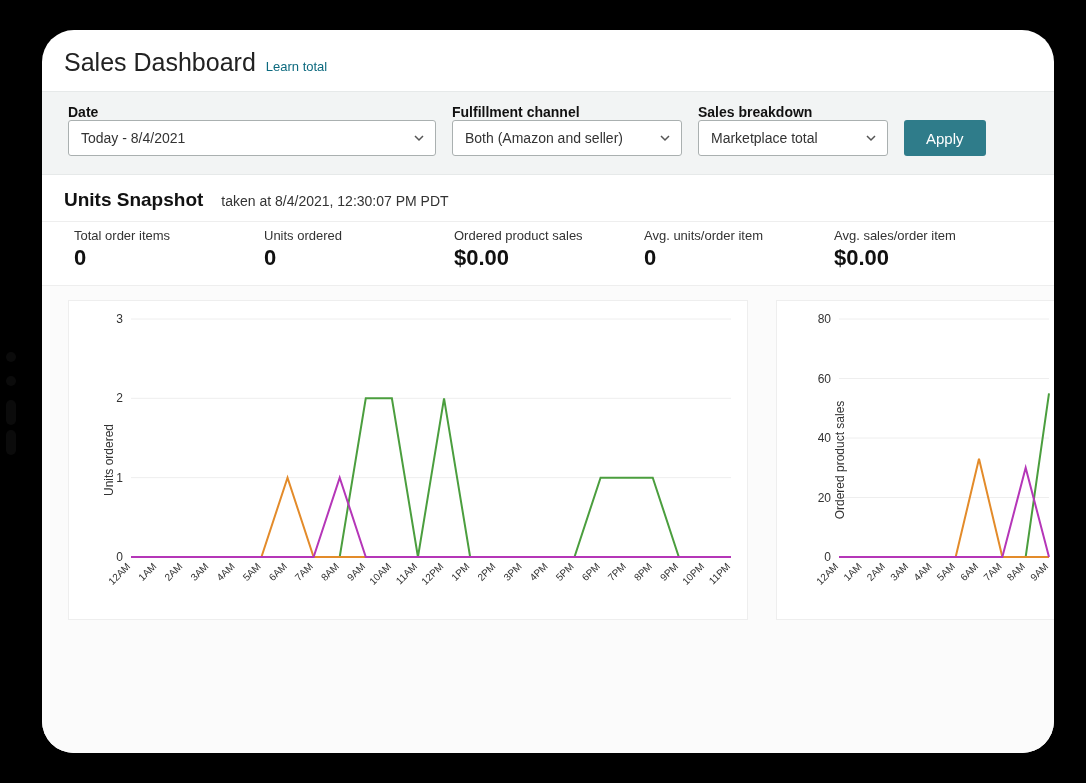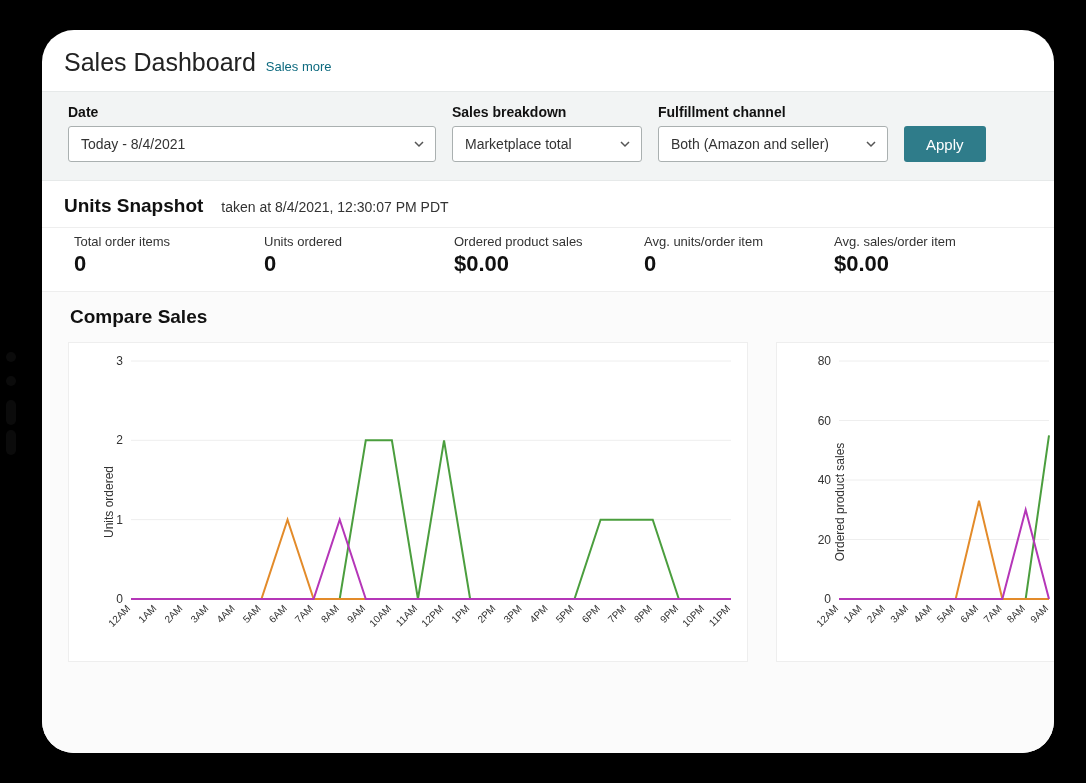--- a/index.html
+++ b/index.html
@@ -16,21 +16,21 @@
     width: 100%; height: 100%; background:#fff; border-radius: 32px; overflow: hidden; color:#111; position:relative;
   }
   .inner { padding: 18px 0 0 0; height:100%; display:flex; flex-direction:column; }
   .header-row { display:flex; align-items:baseline; gap:10px; padding: 0 22px 14px 22px; }
   .page-title { font-size: 25px; font-weight:400; color:#222; }
   .learn-more { font-size:13px; color:#0d6a7f; text-decoration:none; cursor:pointer; }
 
   .filter-bar {
     background:#f2f4f4; border-top:1px solid #e6e9e9; border-bottom:1px solid #e6e9e9; padding: 12px 26px 18px 26px; display:flex; align-items:flex-end; gap:16px;
   }
-  .filter-group { display:flex; flex-direction:column; gap:6px; }
+  .filter-group { display:flex; flex-direction:column; gap:0; }
   .filter-label { font-size:14px; font-weight:700; color:#111; }
   .select {
     background:#fff; border:1px solid #aab0b0; border-radius:3px; height:36px; display:flex; align-items:center; justify-content:space-between; padding:0 10px 0 12px; color:#333; font-size:14px; cursor:pointer; min-width:160px;
   }
   .select .chev { margin-left:12px; }
   .fg-date .select { width:368px; }
   .fg-break .select { width:190px; }
   .fg-chan .select { width:230px; }
   .apply-btn {
     height:36px; padding:0 22px; border:none; background:#2f7c8a; color:#fff; font-size:15px; font-weight:400; border-radius:3px; cursor:pointer;
@@ -69,57 +69,57 @@
   <div class="side-btn b1"></div>
   <div class="side-btn b2"></div>
   <div class="side-btn b3"></div>
   <div class="side-btn b4"></div>
 
   <div class="screen">
     <div class="inner">
 
       <div class="header-row">
         <h1 class="page-title">Sales Dashboard</h1>
-        <a class="learn-more">Sales more</a>
+        <a class="learn-more">Learn total</a>
       </div>
 
       <div class="filter-bar">
         <div class="filter-group fg-date">
           <span class="filter-label">Date</span>
           <div class="select">
             <span>Today - 8/4/2021</span>
             <span class="chev">
                 <svg width="12" height="12" viewBox="0 0 12 12">
                   <path d="M2 4 L6 8 L10 4" fill="none" stroke="#555" stroke-width="1.5"></path>
                 </svg>
               </span>
           </div>
         </div>
+        <div class="filter-group fg-chan">
+          <span class="filter-label">Fulfillment channel</span>
+          <div class="select">
+            <span>Both (Amazon and seller)</span>
+            <span class="chev">
+                <svg width="12" height="12" viewBox="0 0 12 12">
+                  <path d="M2 4 L6 8 L10 4" fill="none" stroke="#555" stroke-width="1.5"></path>
+                </svg>
+              </span>
+          </div>
+        </div>
         <div class="filter-group fg-break">
           <span class="filter-label">Sales breakdown</span>
           <div class="select">
             <span>Marketplace total</span>
             <span class="chev">
                 <svg width="12" height="12" viewBox="0 0 12 12">
                   <path d="M2 4 L6 8 L10 4" fill="none" stroke="#555" stroke-width="1.5"></path>
                 </svg>
               </span>
           </div>
         </div>
-        <div class="filter-group fg-chan">
-          <span class="filter-label">Fulfillment channel</span>
-          <div class="select">
-            <span>Both (Amazon and seller)</span>
-            <span class="chev">
-                <svg width="12" height="12" viewBox="0 0 12 12">
-                  <path d="M2 4 L6 8 L10 4" fill="none" stroke="#555" stroke-width="1.5"></path>
-                </svg>
-              </span>
-          </div>
-        </div>
         <button class="apply-btn">Apply</button>
       </div>
 
       <div class="snapshot-head">
         <span class="section-title">Units Snapshot</span>
         <span class="snap-taken">taken at 8/4/2021, 12:30:07 PM PDT</span>
       </div>
 
       <div class="metrics-row">
         <div class="metric">
@@ -138,21 +138,20 @@
           <div class="metric-label">Avg. units/order item</div>
           <div class="metric-value">0</div>
         </div>
         <div class="metric">
           <div class="metric-label">Avg. sales/order item</div>
           <div class="metric-value">$0.00</div>
         </div>
       </div>
 
       <div class="compare-section">
-        <div class="compare-title">Compare Sales</div>
         <div class="charts-row">
           <div class="chart-panel c1">
             <span class="ylabel">Units ordered</span>
             <svg class="plot" id="chart0" width="660" height="290">
                 <line x1="52" x2="652" y1="246" y2="246" stroke="#eee"></line>
                 <text x="44" y="250" text-anchor="end" font-size="12" fill="#333">0</text>
                 <line x1="52" x2="652" y1="166.66666666666669" y2="166.66666666666669" stroke="#eee"></line>
                 <text x="44" y="170.66666666666669" text-anchor="end" font-size="12" fill="#333">1</text>
                 <line x1="52" x2="652" y1="87.33333333333334" y2="87.33333333333334" stroke="#eee"></line>
                 <text x="44" y="91.33333333333334" text-anchor="end" font-size="12" fill="#333">2</text>

